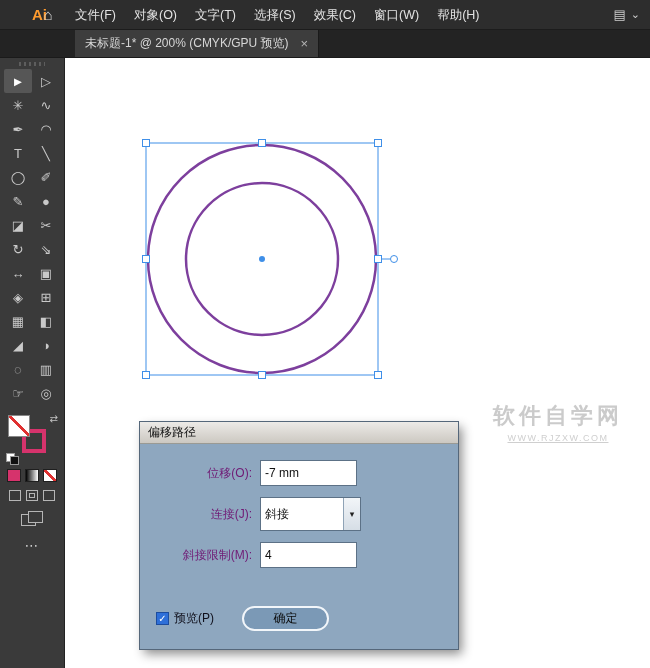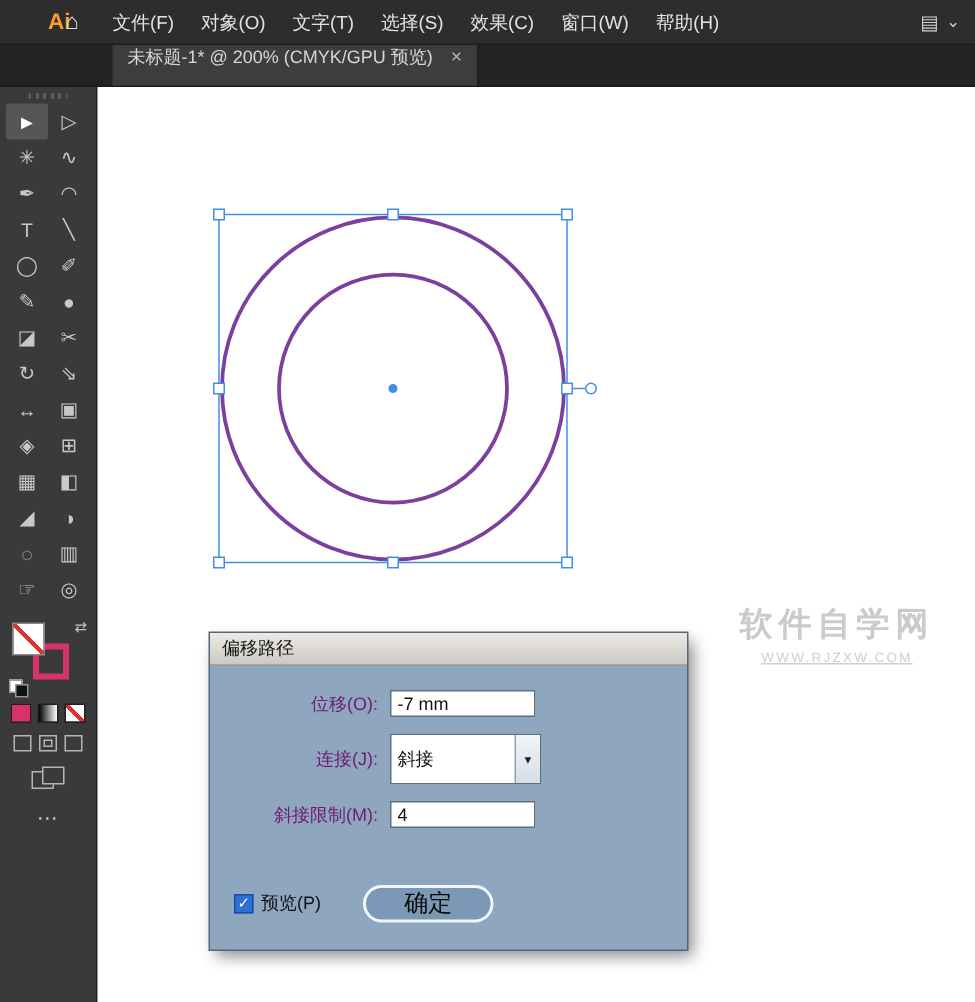--- a/index.html
+++ b/index.html
@@ -11,21 +11,21 @@
   .logo { width:34px; text-align:center; color:#ff9b2e; font-weight:bold; font-size:15px;padding-left:32px; }
   .home { width:28px; text-align:center; font-size:15px; color:#d8d8d8; }
   .menu-items { display:flex; height:100%; align-items:center; margin-left:4px; }
   .menu-item { padding:0 9px; line-height:30px; cursor:default; white-space:nowrap; }
   .menubar-right { margin-left:auto; display:flex; align-items:center; gap:5px; padding-right:10px; }
   .workspace-glyph { font-size:13px; color:#cfcfcf; }
   .chevron-glyph { font-size:11px; color:#cfcfcf; }
 
   
   .tabbar { height:28px; background:#232323; display:flex; align-items:stretch; border-bottom:1px solid #1a1a1a; }
-  .tab { margin-left:75px; background:#3d3d3d; color:#d6d6d6; font-size:12px; display:flex; align-items:flex-start; padding:0 10px; gap:12px; border-right:1px solid #1a1a1a; }
+  .tab { margin-left:75px; background:#3d3d3d; color:#d6d6d6; font-size:12px; display:flex; align-items:center; padding:0 10px; gap:12px; border-right:1px solid #1a1a1a; }
   .tab-close { color:#b5b5b5; font-size:13px; cursor:default; }
 
   
   .main { display:flex; height:610px; }
 
   
   .toolbar { width:65px; background:#3a3a3a; border-right:1px solid #222; display:flex; flex-direction:column; align-items:center; flex:0 0 65px; }
   .grip { width:26px; height:4px; margin:4px 0 3px; background:repeating-linear-gradient(90deg,#5d5d5d 0 2px,transparent 2px 5px); }
   .tool-grid { display:grid; grid-template-columns:repeat(2,28px); justify-content:center; }
   .tool { width:28px; height:24px; display:flex; align-items:center; justify-content:center; color:#c9c9c9; font-size:13px; cursor:default; }
@@ -65,28 +65,28 @@
   .handle { fill:#ffffff; stroke:var(--selection-blue); stroke-width:1; }
   .center-dot { fill:var(--selection-blue); }
 
   
   .dialog { position:absolute; left:75px; top:364px; width:318px; background:var(--dialog-body);
     box-shadow:0 0 0 1px #55677a, 4px 5px 10px rgba(0,0,0,.45); }
   .dialog-title { height:22px; background:linear-gradient(#eceae7,#ccc8c1); color:#141414; font-size:12px; display:flex; align-items:center; padding:0 8px; border-bottom:1px solid #9a9a94; }
   .dialog-body { padding:16px 16px 18px; }
   .field-row { display:flex; align-items:center; margin-bottom:11px; }
   .field-label { width:96px; text-align:right; margin-right:8px; font-size:12px; color:#701a75; }
-  .text-input { width:97px; height:18px; border:1px solid #5c7186; background:#fff; font-size:12px; padding:0 4px; font-family:inherit; color:#111; }
+  .text-input { width:97px; height:18px; border:1px solid #5c7186; background:#fff; font-size:12px; padding:12px 4px; font-family:inherit; color:#111; }
   .dropdown { width:101px; height:34px; background:#fff; border:1px solid #5c7186; display:flex; align-items:stretch; font-size:12px; cursor:default; }
   .dropdown-value { flex:1; display:flex; align-items:center; padding-left:4px; color:#111; }
   .dropdown-arrow { width:17px; border-left:1px solid #8fa3b6; background:linear-gradient(#f2f5f8,#d6dee6); display:flex; align-items:center; justify-content:center; font-size:9px; color:#222; }
   .bottom-row { display:flex; align-items:center; margin-top:38px; }
   .checkbox { width:13px; height:13px; background:#2e6fd8; border:1px solid #1c4c9e; color:#fff; font-size:10px; line-height:12px; text-align:center; margin-right:5px; cursor:default; }
   .preview-label { font-size:12px; color:#10101c; }
-  .btn { width:87px; height:25px; border-radius:13px; border:2px solid #f2f6fa; background:#7b99b6; font-size:16px; color:#0b0b0b; display:flex; align-items:center; justify-content:center; cursor:default; }
+  .btn { width:87px; height:25px; border-radius:13px; border:2px solid #f2f6fa; background:#7b99b6; font-size:12px; color:#0b0b0b; display:flex; align-items:center; justify-content:center; cursor:default; }
   .ok-btn { margin-left:28px; }
   .cancel-btn { margin-left:10px; }
 
   
   .watermark { position:absolute; left:428px; top:343px; text-align:center; color:#cbcbcb; user-select:none; }
   .watermark-line1 { font-size:22px; font-weight:bold; letter-spacing:4px; }
   .watermark-line2 { font-size:9px; letter-spacing:1.5px; margin-top:2px; color:#cfcfcf;text-decoration:underline; }
 </style>
 </head>
 <body>

